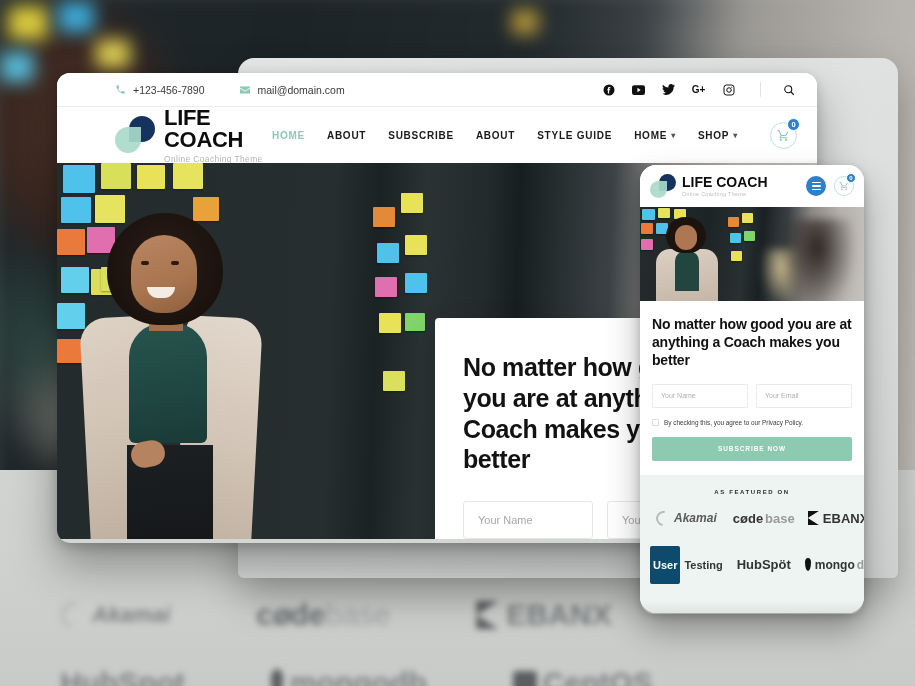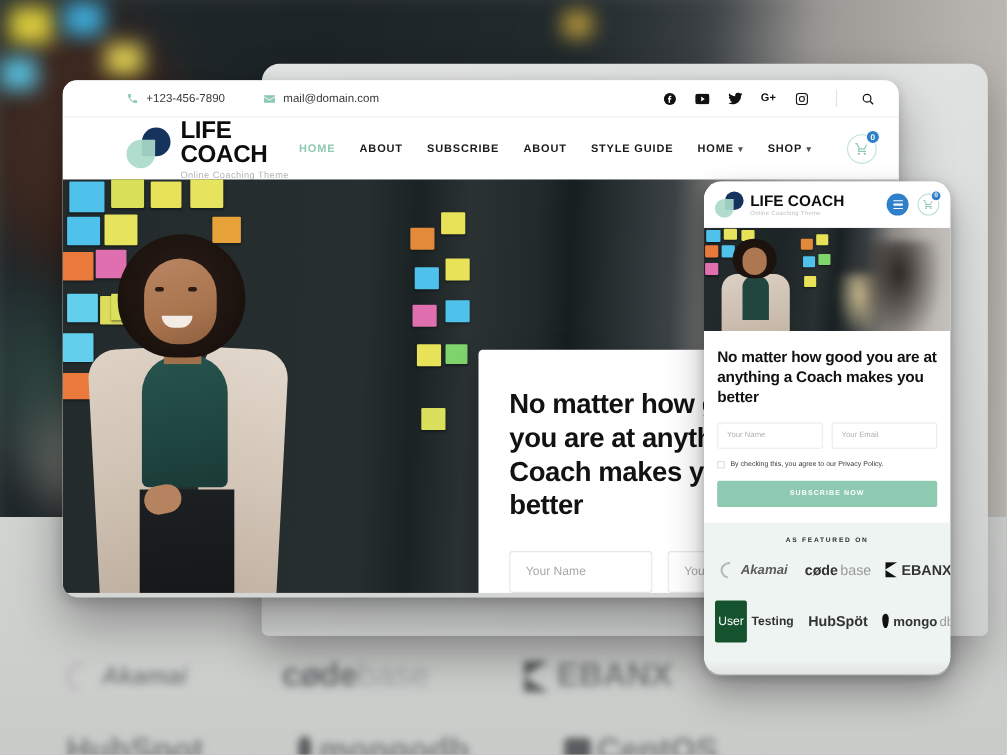--- a/index.html
+++ b/index.html
@@ -306,33 +306,33 @@
   .m-featured-label {
     text-align: center; font-size: 6px; letter-spacing: 1.6px;
     font-weight: bold; color: #2d2d2d;
   }
   .m-logo-grid {
     display: grid; grid-template-columns: 1fr 1fr 1fr; gap: 20px 10px;
     margin-top: 16px; align-items: center; justify-items: center;
   }
   .m-brand { font-size: 13px; font-weight: bold; color: #333; white-space: nowrap;
     display: flex; align-items: center; gap: 2px; }
-  .brand-grey { color: #9a9a9a; font-weight: normal; }
+  .brand-grey { color: #9a9a9a; font-weight: bold; }
   .akamai-swirl {
     width: 15px; height: 15px; border: 2px solid #b9b9b9; border-radius: 50%;
     border-right-color: transparent; border-bottom-color: transparent;
     transform: rotate(-35deg); margin-right: 1px;
   }
   .ebanx-mark {
     width: 11px; height: 14px; background: #111;
     clip-path: polygon(0 0, 100% 0, 0 50%, 100% 100%, 0 100%);
     margin-right: 2px;
   }
-  .ut-box { background: #14532d; color: #fff; padding: 13px 3px; border-radius: 2px;
-    font-weight: normal; position: relative; }
+  .ut-box { background: #0c4a6e; color: #fff; padding: 13px 3px; border-radius: 2px;
+    font-weight: bold; position: relative; }
   .mongo-leaf { width: 6px; height: 13px; background: #111;
     border-radius: 50% 50% 50% 50% / 35% 35% 65% 65%; margin-right: 2px; }
 
   
   .phone-fade {
     position: absolute; left: 640px; top: 600px; width: 224px; height: 14px;
     background: linear-gradient(180deg, rgba(255,255,255,0) 0%, rgba(210,212,210,.55) 100%);
     border-radius: 0 0 16px 16px; pointer-events: none;
   }
 </style>

